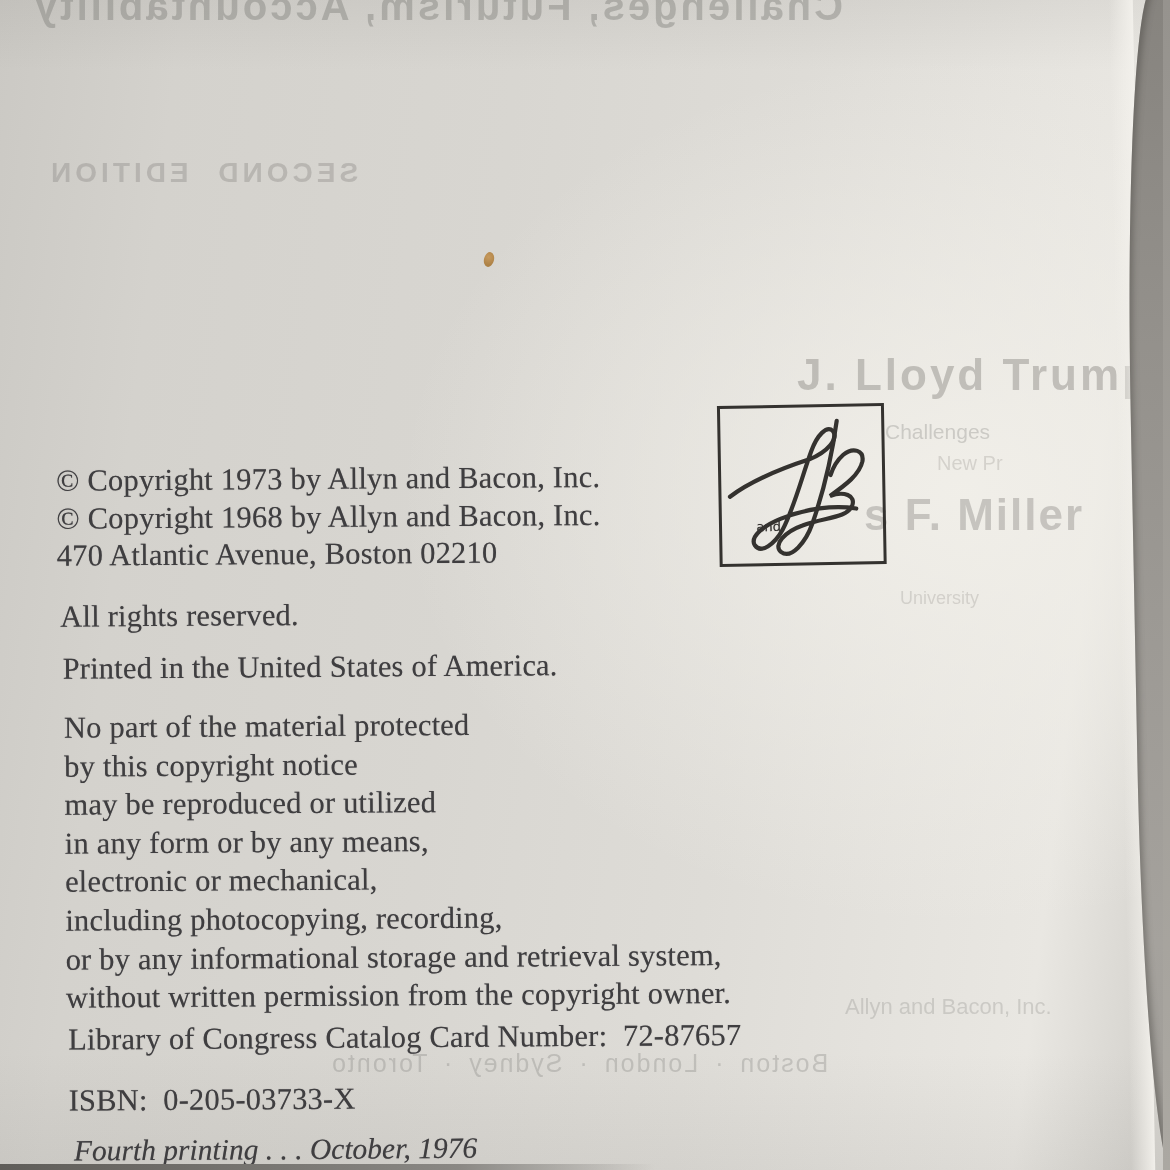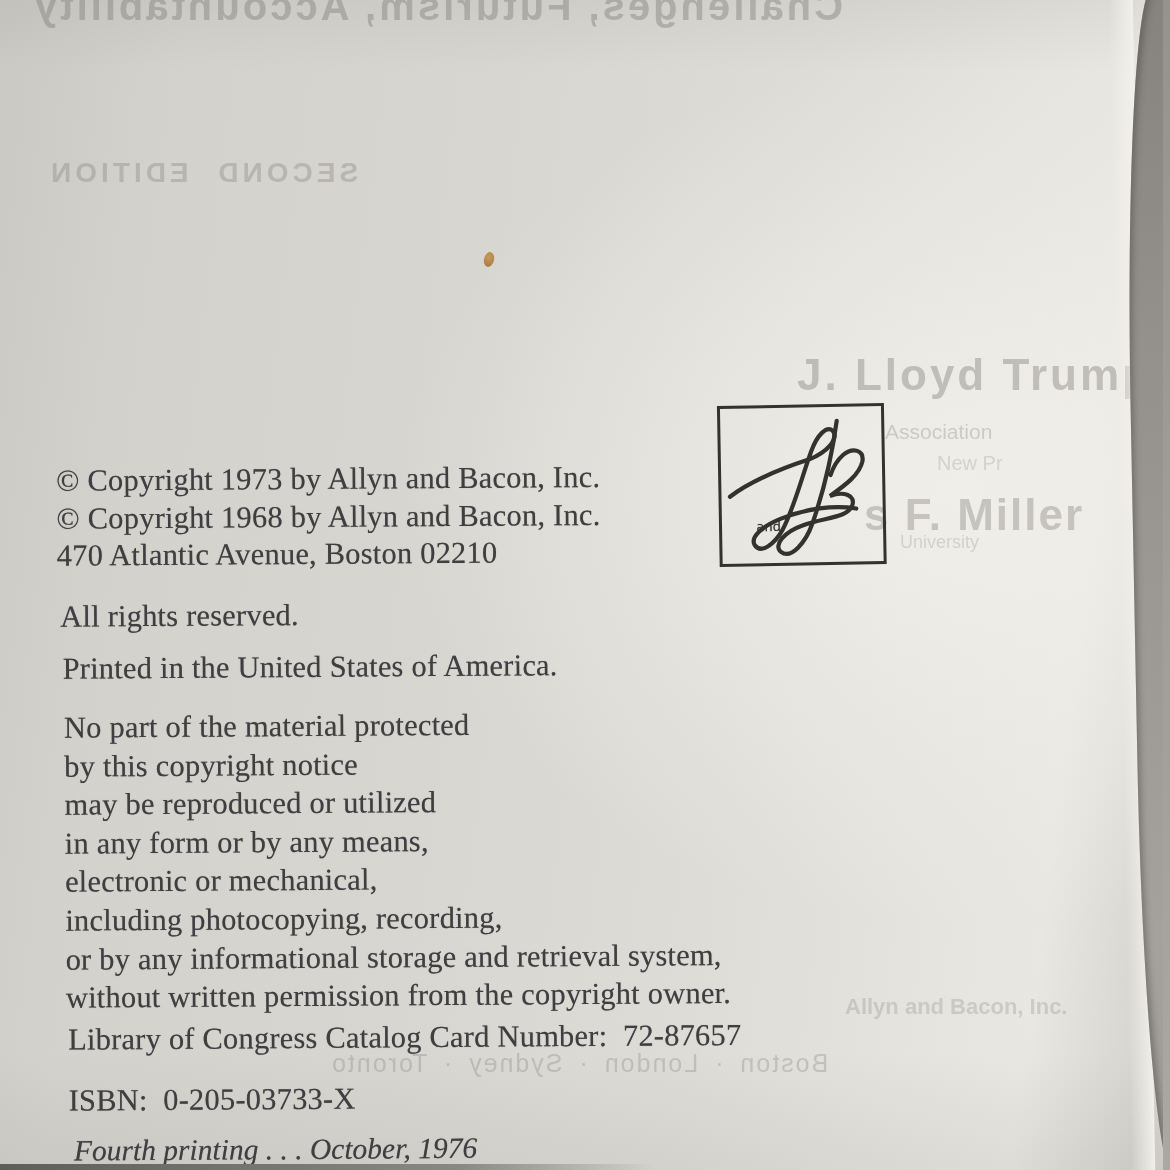--- a/index.html
+++ b/index.html
@@ -41,22 +41,22 @@
   #publisher-logo svg{display:block;width:100%;height:100%;}
   
   .ghost{font-family:"Liberation Sans", sans-serif;white-space:nowrap;}
   .mirrored{transform:scaleX(-1);}
   #ghost-title{left:32px;top:-16px;font-size:40px;font-weight:bold;letter-spacing:3px;color:rgba(125,123,119,0.42);}
   #ghost-edition{left:47px;top:157px;font-size:28px;font-weight:bold;letter-spacing:4px;word-spacing:14px;color:rgba(128,126,122,0.34);}
   #ghost-author1{left:797px;top:350px;font-size:44px;font-weight:bold;letter-spacing:3px;color:rgba(124,122,118,0.40);}
   #ghost-credit1{left:885px;top:420px;font-size:21px;color:rgba(124,122,118,0.30);}
   #ghost-credit2{left:937px;top:452px;font-size:20px;color:rgba(124,122,118,0.24);}
   #ghost-author2{left:864px;top:490px;font-size:44px;font-weight:bold;letter-spacing:2px;color:rgba(124,122,118,0.36);width:268px;overflow:hidden;}
-  #ghost-credit3{left:900px;top:532px;font-size:18px;color:rgba(124,122,118,0.24);}
-  #ghost-publisher{left:845px;top:994px;font-size:22px;color:rgba(124,122,118,0.26);font-weight:bold;}
+  #ghost-credit3{left:900px;top:588px;font-size:18px;color:rgba(124,122,118,0.24);}
+  #ghost-publisher{left:845px;top:994px;font-size:22px;color:rgba(124,122,118,0.26);}
   #ghost-cities{left:330px;top:1049px;font-size:25px;letter-spacing:2px;word-spacing:6px;color:rgba(124,122,118,0.30);}
   
   #paper-speck{left:484px;top:252px;width:10px;height:15px;border-radius:50%;
     background:radial-gradient(circle at 40% 35%, #c79a5e, #ad8145 70%);
     transform:rotate(14deg);}
   #page-edge-light{top:-10px;bottom:-10px;right:26px;width:24px;
     background:linear-gradient(to right, rgba(243,241,236,0), rgba(243,241,236,0.95));
     transform:rotate(-1.1deg);}
   #page-edge-dark{top:-12px;bottom:-12px;right:-16px;width:52px;
     transform:rotate(-1.1deg);
@@ -70,21 +70,21 @@
 </style>
 </head>
 <body>
 
 <div id="photo" class="noselect">
 
   <div id="ghost-title" class="abs ghost mirrored">Challenges, Futurism, Accountability</div>
   <div id="ghost-edition" class="abs ghost mirrored">SECOND EDITION</div>
 
   <div id="ghost-author1" class="abs ghost">J. Lloyd Trump</div>
-  <div id="ghost-credit1" class="abs ghost">Association</div>
+  <div id="ghost-credit1" class="abs ghost">Challenges</div>
   <div id="ghost-credit2" class="abs ghost">New Pr</div>
   <div id="ghost-author2" class="abs ghost">s F. Miller</div>
   <div id="ghost-credit3" class="abs ghost">University</div>
   <div id="ghost-publisher" class="abs ghost">Allyn and Bacon, Inc.</div>
   <div id="ghost-cities" class="abs ghost mirrored">Boston · London · Sydney · Toronto</div>
 
   <div id="main-text">
 
     <div id="copyright-block" class="abs body-copy">
       <div class="line">© Copyright 1973 by Allyn and Bacon, Inc.</div>

